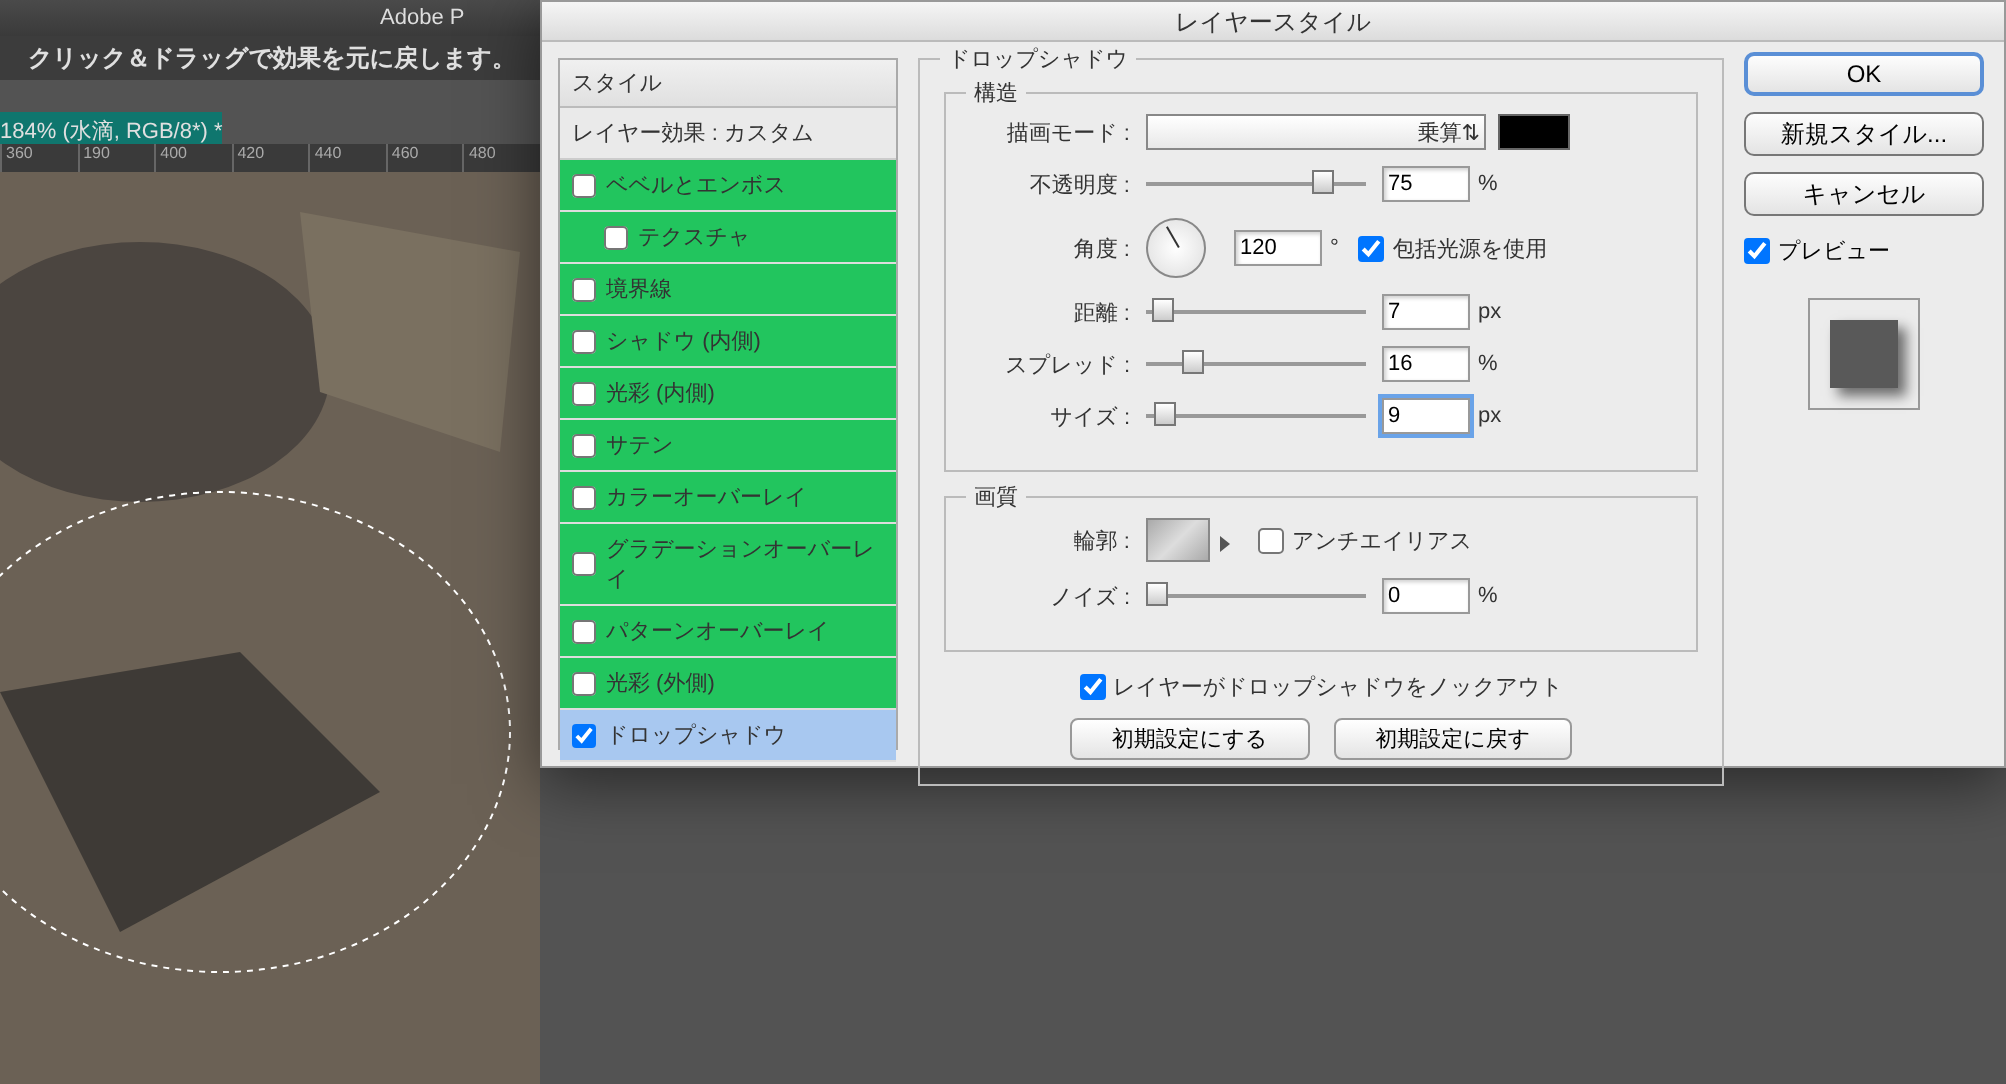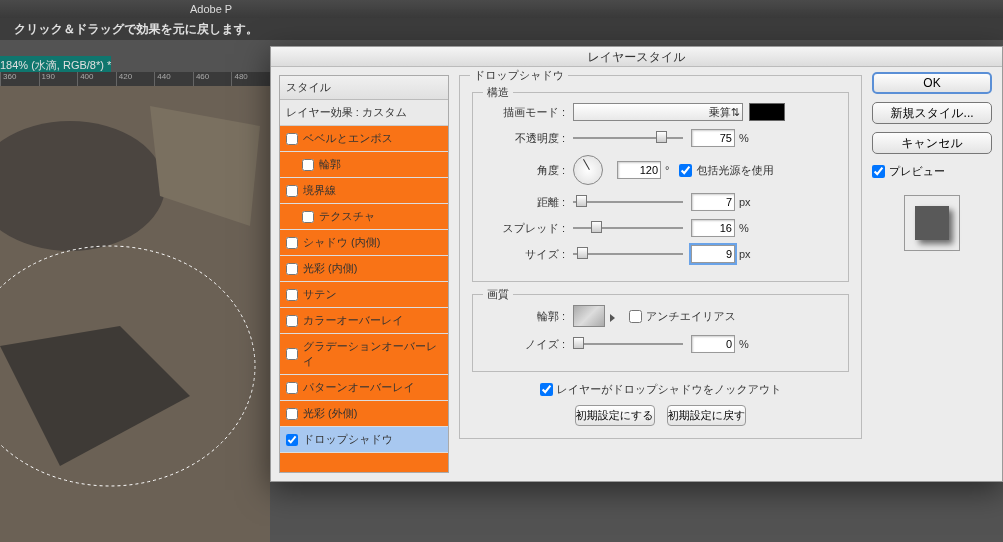--- a/index.html
+++ b/index.html
@@ -6,52 +6,52 @@
 body { width: 1003px; height: 542px; background: #535353; overflow: hidden; position: relative; }
 
 .ps-header { height: 18px; background: linear-gradient(#4a4a4a,#3a3a3a); color: #ddd; font-size: 11px; padding-left: 190px; line-height: 18px; }
 .ps-hint { height: 22px; background: #3c3c3c; color: #e0e0e0; font-size: 12px; padding-left: 14px; line-height: 22px; font-weight: bold; }
 .doc-tab { position: absolute; top: 56px; left: 0; background: #0f766e; color: #e0e0e0; font-size: 11px; padding: 2px 0; }
 .ruler-h { position: absolute; top: 72px; left: 0; width: 270px; height: 14px; background: #3a3a3a; color: #aaa; font-size: 8px; display: flex; }
 .ruler-h span { flex: 1; border-left: 1px solid #666; padding-left: 2px; }
 .canvas { position: absolute; top: 86px; left: 0; width: 270px; height: 456px; background: #6b6258; }
 .canvas svg { width: 100%; height: 100%; }
 
-.dialog { position: absolute; top: 0; left: 270px; width: 733px; height: 436px; background: #ececec; border: 1px solid #999; box-shadow: 0 8px 30px rgba(0,0,0,.5); margin-top: 46px; }
+.dialog { position: absolute; top: 0; left: 270px; width: 733px; height: 384px; background: #ececec; border: 1px solid #999; box-shadow: 0 8px 30px rgba(0,0,0,.5); }
 .dlg-title { height: 20px; background: linear-gradient(#f5f5f5,#dcdcdc); border-bottom: 1px solid #bbb; text-align: center; font-size: 12px; line-height: 20px; color: #333; }
 
 .dlg-body { display: flex; height: calc(100% - 20px); }
-.style-panel { width: 170px; border: 1px solid #aaa; margin: 8px 0 8px 8px; background: #f97316; display: flex; flex-direction: column; }
+.style-panel { width: 170px; border: 1px solid #aaa; margin: 8px 0 8px 8px; background: #22c55e; display: flex; flex-direction: column; }
 .style-header { background: linear-gradient(#f0f0f0,#e0e0e0); border-bottom: 1px solid #bbb; font-size: 11px; padding: 4px 6px; color: #333; }
 .style-sub { background: #eaeaea; border-bottom: 1px solid #ccc; font-size: 11px; padding: 5px 6px; color: #333; }
 .style-item { font-size: 11px; padding: 5px 6px; border-bottom: 1px solid #ddd; color: #333; display: flex; align-items: center; cursor: pointer; }
 .style-item.indent { padding-left: 22px; }
 .style-item input[type=checkbox] { margin-right: 5px; width: 12px; height: 12px; }
 .style-item.selected { background: #a8c8f0; }
 
 .settings-panel { flex: 1; padding: 8px 10px; position: relative; }
 .fieldset { border: 1px solid #bbb; margin-bottom: 10px; padding: 10px 12px 12px; position: relative; }
 .fieldset-title { position: absolute; top: -8px; left: 10px; background: #ececec; padding: 0 4px; font-size: 11px; color: #333; }
 .inner-fieldset { border: 1px solid #bbb; padding: 10px 12px; position: relative; margin-top: 6px; }
 .row { display: flex; align-items: center; margin-bottom: 8px; font-size: 11px; color: #333; }
 .row-label { width: 80px; text-align: right; margin-right: 8px; }
 .select { border: 1px solid #888; background: linear-gradient(#fff,#e8e8e8); height: 18px; width: 170px; font-size: 11px; padding: 0 2px; display: flex; align-items: center; justify-content: flex-end; }
 .swatch { width: 36px; height: 18px; border: 1px solid #666; margin-left: 6px; }
 .slider { width: 110px; height: 14px; position: relative; }
 .slider-track { position: absolute; top: 6px; left: 0; right: 0; height: 2px; background: #999; }
 .slider-thumb { position: absolute; top: 0; width: 11px; height: 12px; background: linear-gradient(#fff,#ccc); border: 1px solid #777; }
-.num-input { width: 44px; height: 18px; border: 1px solid #999; box-shadow: inset 1px 1px 2px rgba(0,0,0,.2); font-size: 11px; padding: 0 2px; text-align: right; margin-left: 8px; background: #fff; }
+.num-input { width: 44px; height: 18px; border: 1px solid #999; box-shadow: inset 1px 1px 2px rgba(0,0,0,.2); font-size: 11px; padding: 0 2px; text-align: left; margin-left: 8px; background: #fff; }
 .unit { margin-left: 4px; font-size: 11px; }
 .angle-dial { width: 30px; height: 30px; border: 1px solid #888; border-radius: 50%; background: radial-gradient(#fff,#ddd); position: relative; margin-right: 6px; }
 .angle-hand { position: absolute; top: 14px; left: 15px; width: 12px; height: 1px; background: #333; transform-origin: 0 0; }
 .chk { width: 13px; height: 13px; margin-right: 4px; }
 .contour-swatch { width: 32px; height: 22px; border: 1px solid #888; background: linear-gradient(135deg,#aaa 0%,#ddd 50%,#aaa 100%); margin-right: 10px; position: relative; }
 .contour-swatch::after { content: ""; position: absolute; right: -11px; top: 8px; border-left: 5px solid #555; border-top: 4px solid transparent; border-bottom: 4px solid transparent; }
 .btn-row { display: flex; gap: 12px; margin-top: 4px; justify-content: center; }
-.small-btn { border: 1px solid #999; background: linear-gradient(#fff,#e4e4e4); border-radius: 4px; font-size: 11px; padding: 2px 0; cursor: pointer; }
+.small-btn { border: 1px solid #999; background: linear-gradient(#fff,#e4e4e4); border-radius: 4px; font-size: 11px; padding: 2px 20px; cursor: pointer; }
 
 .right-panel { width: 130px; padding: 5px 10px 0 0; display: flex; flex-direction: column; gap: 8px; }
 .big-btn { border: 1px solid #777; background: linear-gradient(#fdfdfd,#e4e4e4); border-radius: 5px; font-size: 12px; height: 22px; cursor: pointer; }
 .big-btn.primary { border: 2px solid #5a8fd6; }
 .preview-chk { display: flex; align-items: center; font-size: 11px; margin-top: 2px; }
 .preview-box { width: 56px; height: 56px; border: 1px solid #999; background: #ececec; margin: 8px auto 0; display: flex; align-items: center; justify-content: center; }
 .preview-inner { width: 34px; height: 34px; background: #595959; box-shadow: 4px 4px 6px rgba(0,0,0,.55); }
 </style>
 </head>
 <body>
@@ -85,29 +85,25 @@
     <div class="style-panel">
       <div class="style-header">スタイル</div>
       <div class="style-sub">レイヤー効果 : カスタム</div>
       <div id="style-items">
           <div class="style-item">
             <input type="checkbox" style="">
             <span>ベベルとエンボス</span>
           </div>
           <div class="style-item indent">
             <input type="checkbox" style="">
-            <span>輪郭</span>
+            <span>テクスチャ</span>
           </div>
           <div class="style-item">
             <input type="checkbox" style="">
             <span>境界線</span>
-          </div>
-          <div class="style-item indent">
-            <input type="checkbox" style="">
-            <span>テクスチャ</span>
           </div>
           <div class="style-item">
             <input type="checkbox" style="">
             <span>シャドウ (内側)</span>
           </div>
           <div class="style-item">
             <input type="checkbox" style="">
             <span>光彩 (内側)</span>
           </div>
           <div class="style-item">

